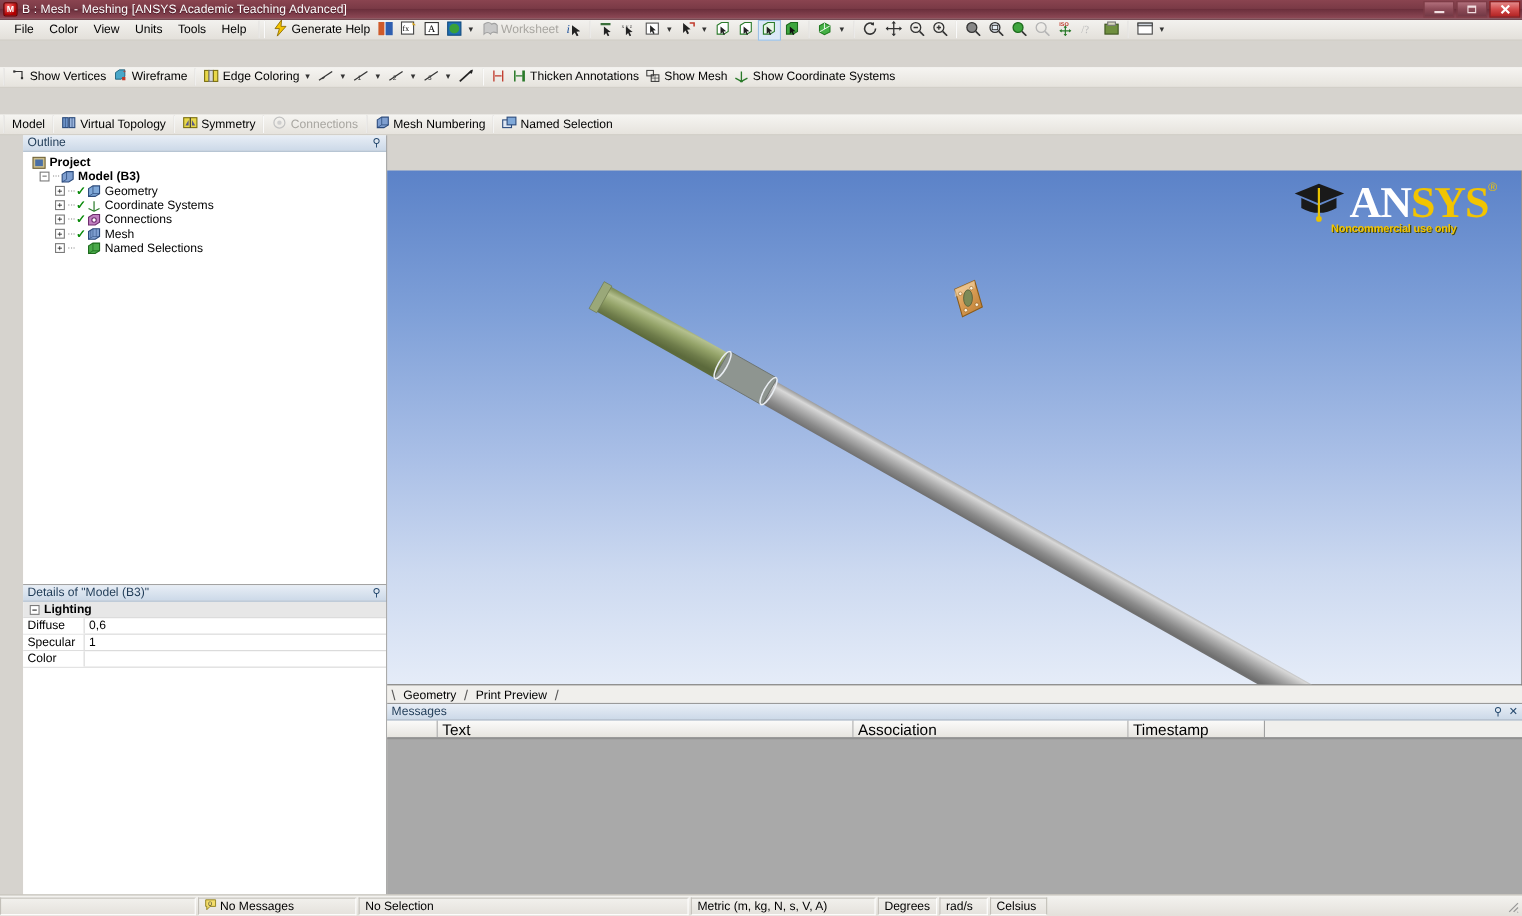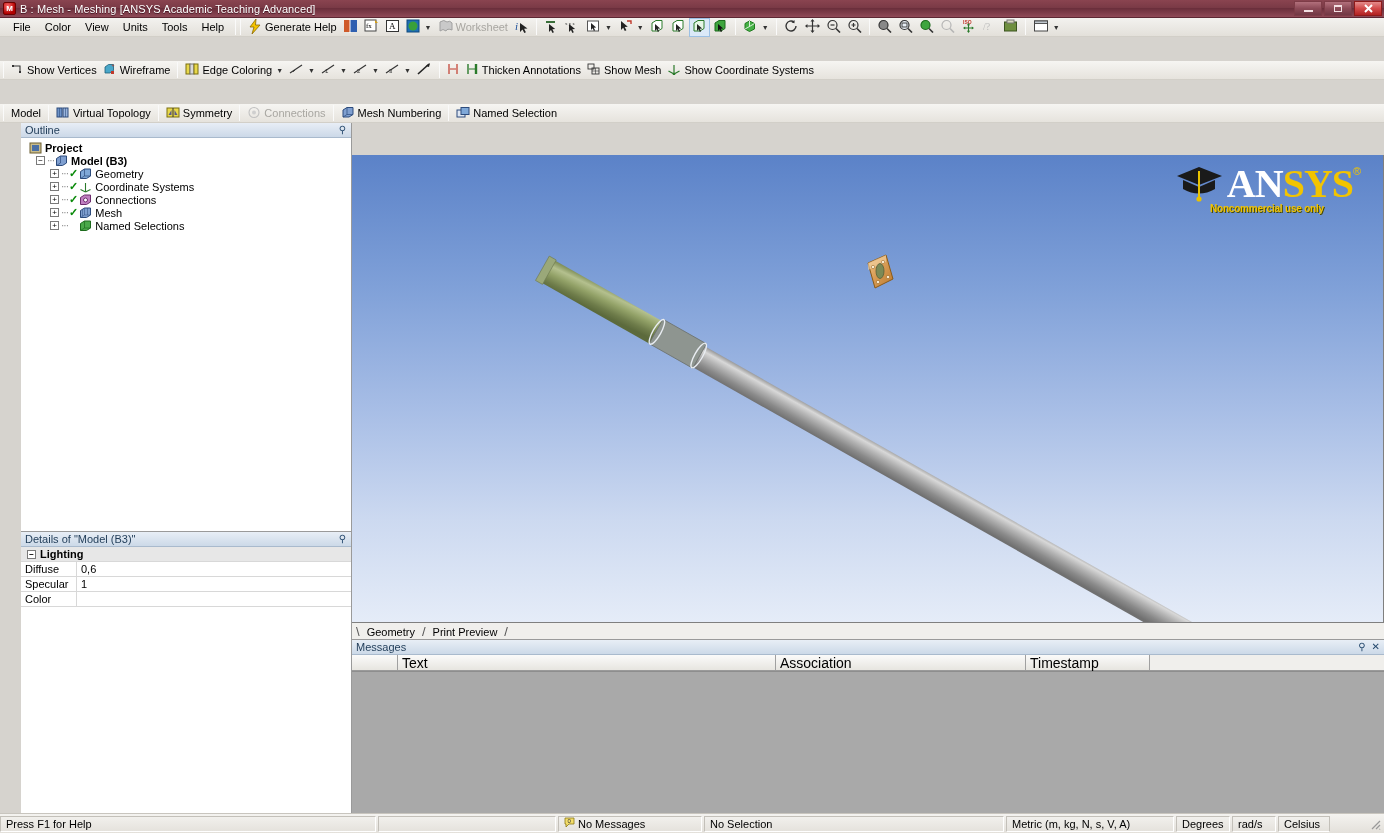--- a/index.html
+++ b/index.html
@@ -852,21 +852,20 @@
         <div class="msg-col" style="width:378px">Text</div>
         <div class="msg-col" style="width:250px">Association</div>
         <div class="msg-col" style="width:124px">Timestamp</div>
         <div class="msg-col" style="flex:1;border-right:none;background:#f0efec;"></div>
       </div>
       <div class="msg-body"></div>
     </div>
   </div>
 
   <div class="statusbar">
-    <div class="sb-cell" style="width:376px">Press F1 for Help</div>
     <div class="sb-cell" style="width:178px"></div>
     <div class="sb-cell" style="width:144px">
       <span class="ico" style="margin-right:3px">
         <svg width="11" height="11" viewBox="0 0 11 11">
             <path d="M1 1 h9 v6 h-5 l-3 3 v-3 h-1 z" fill="#f3dd6a" stroke="#8a7a14" stroke-width=".8"></path>
             <text x="3.4" y="6.2" font-size="6" fill="#333">0</text>
           </svg>
       </span>
       <span>No Messages</span>
     </div>

